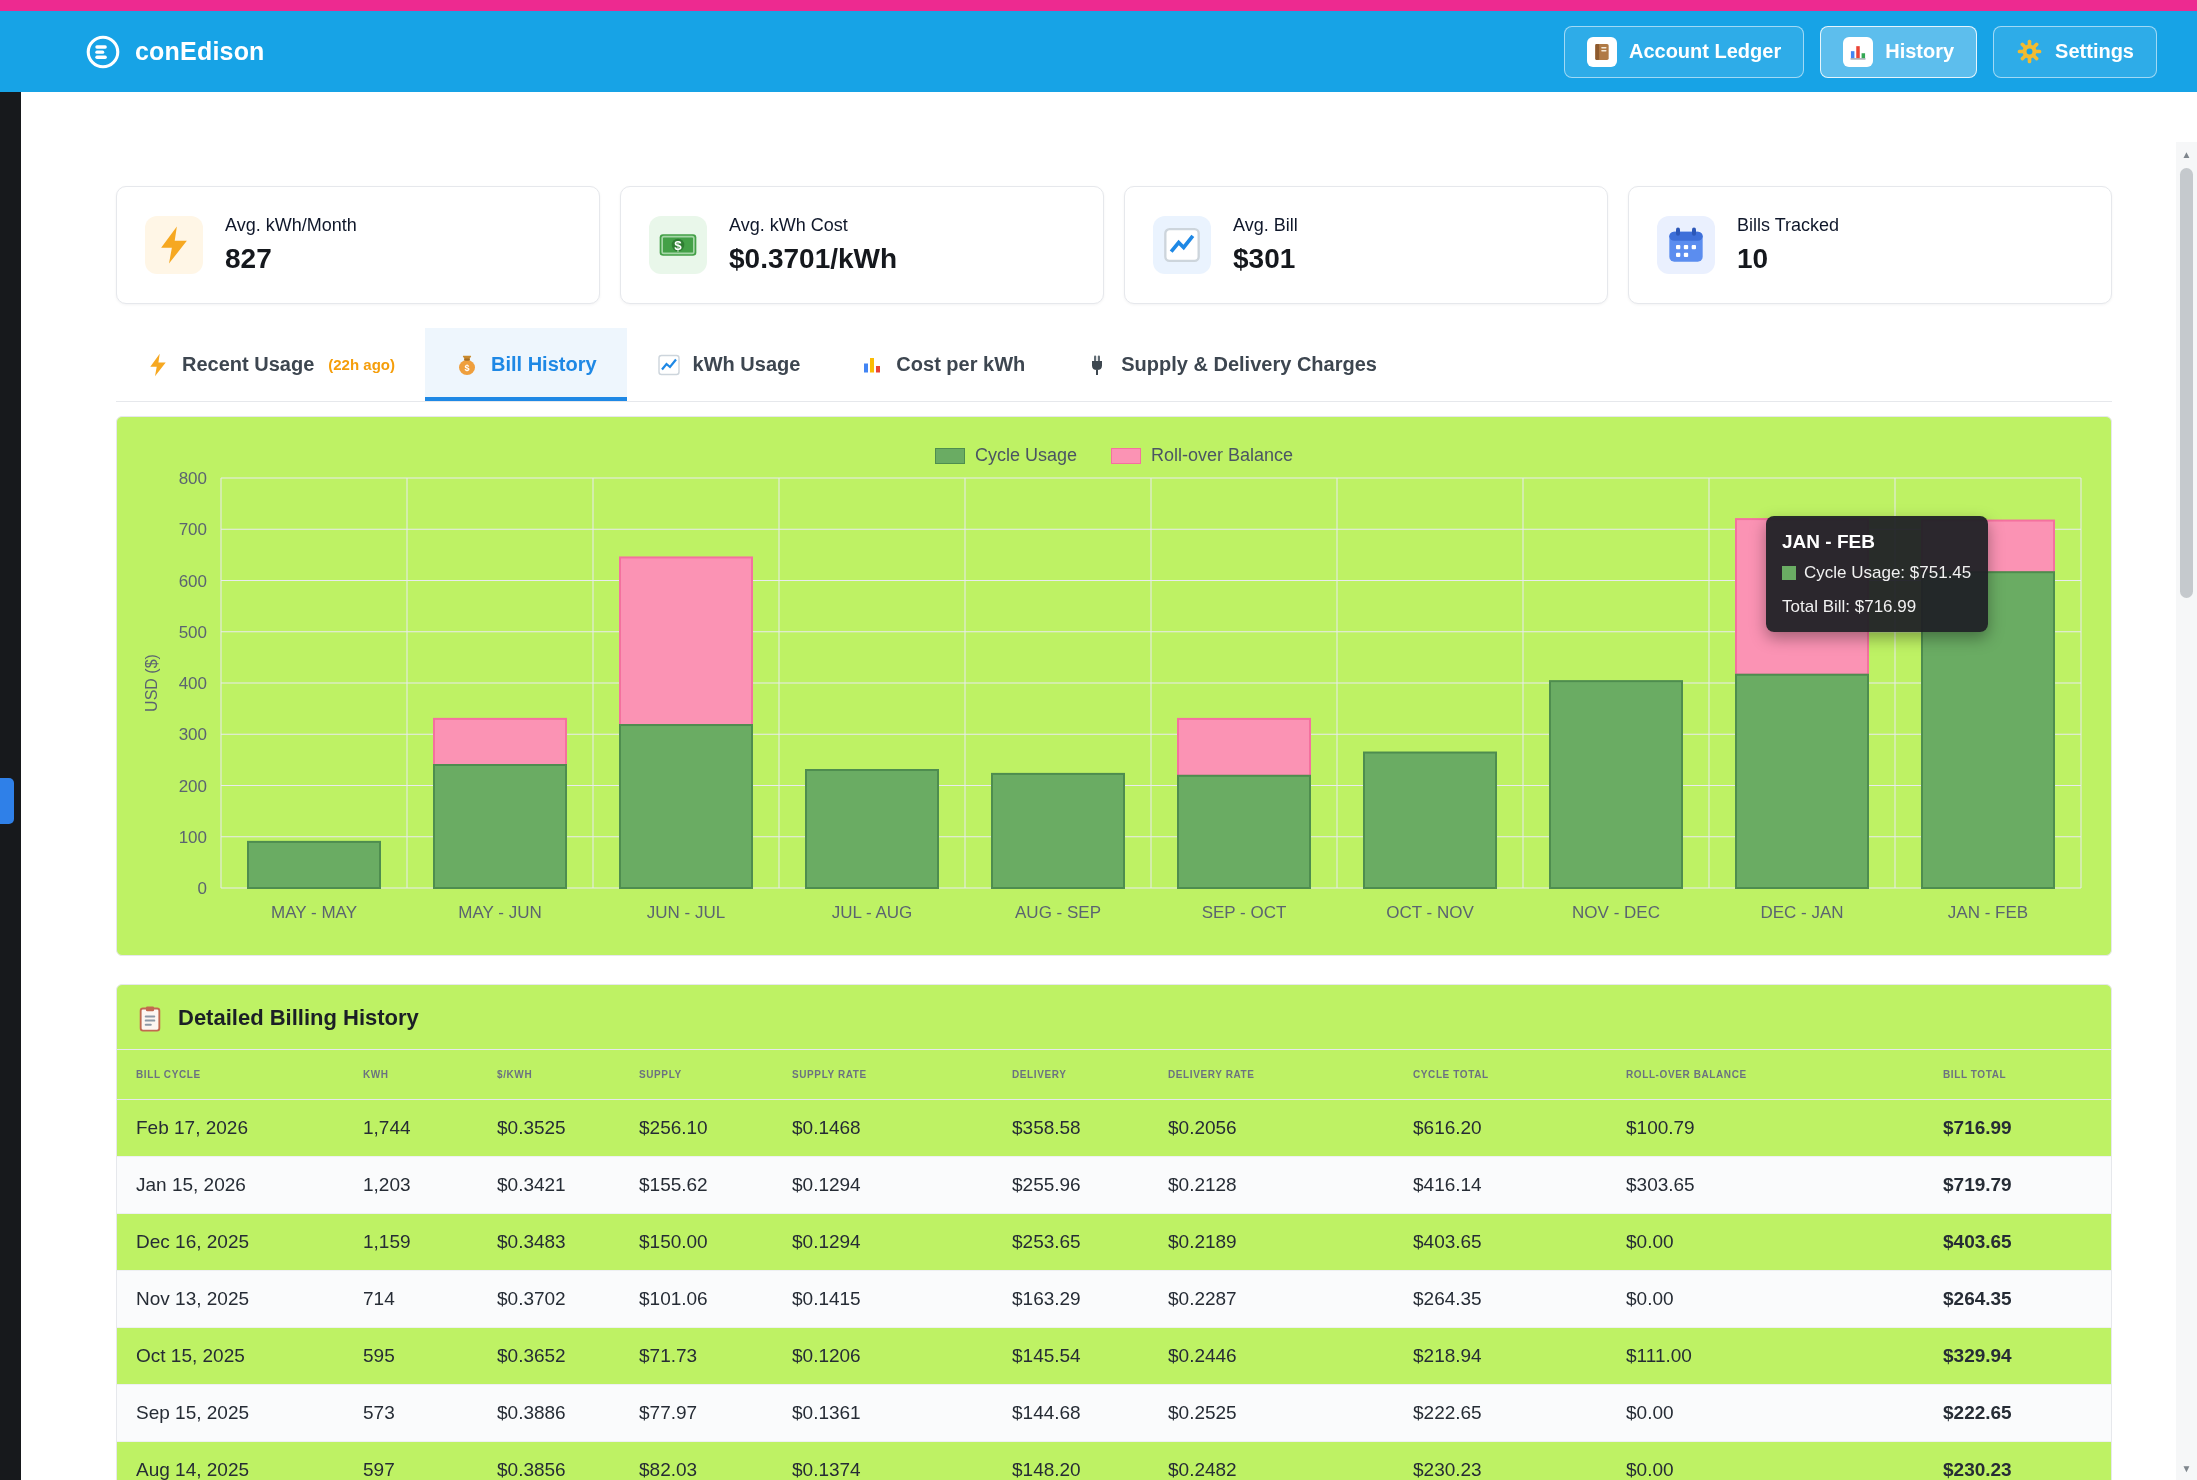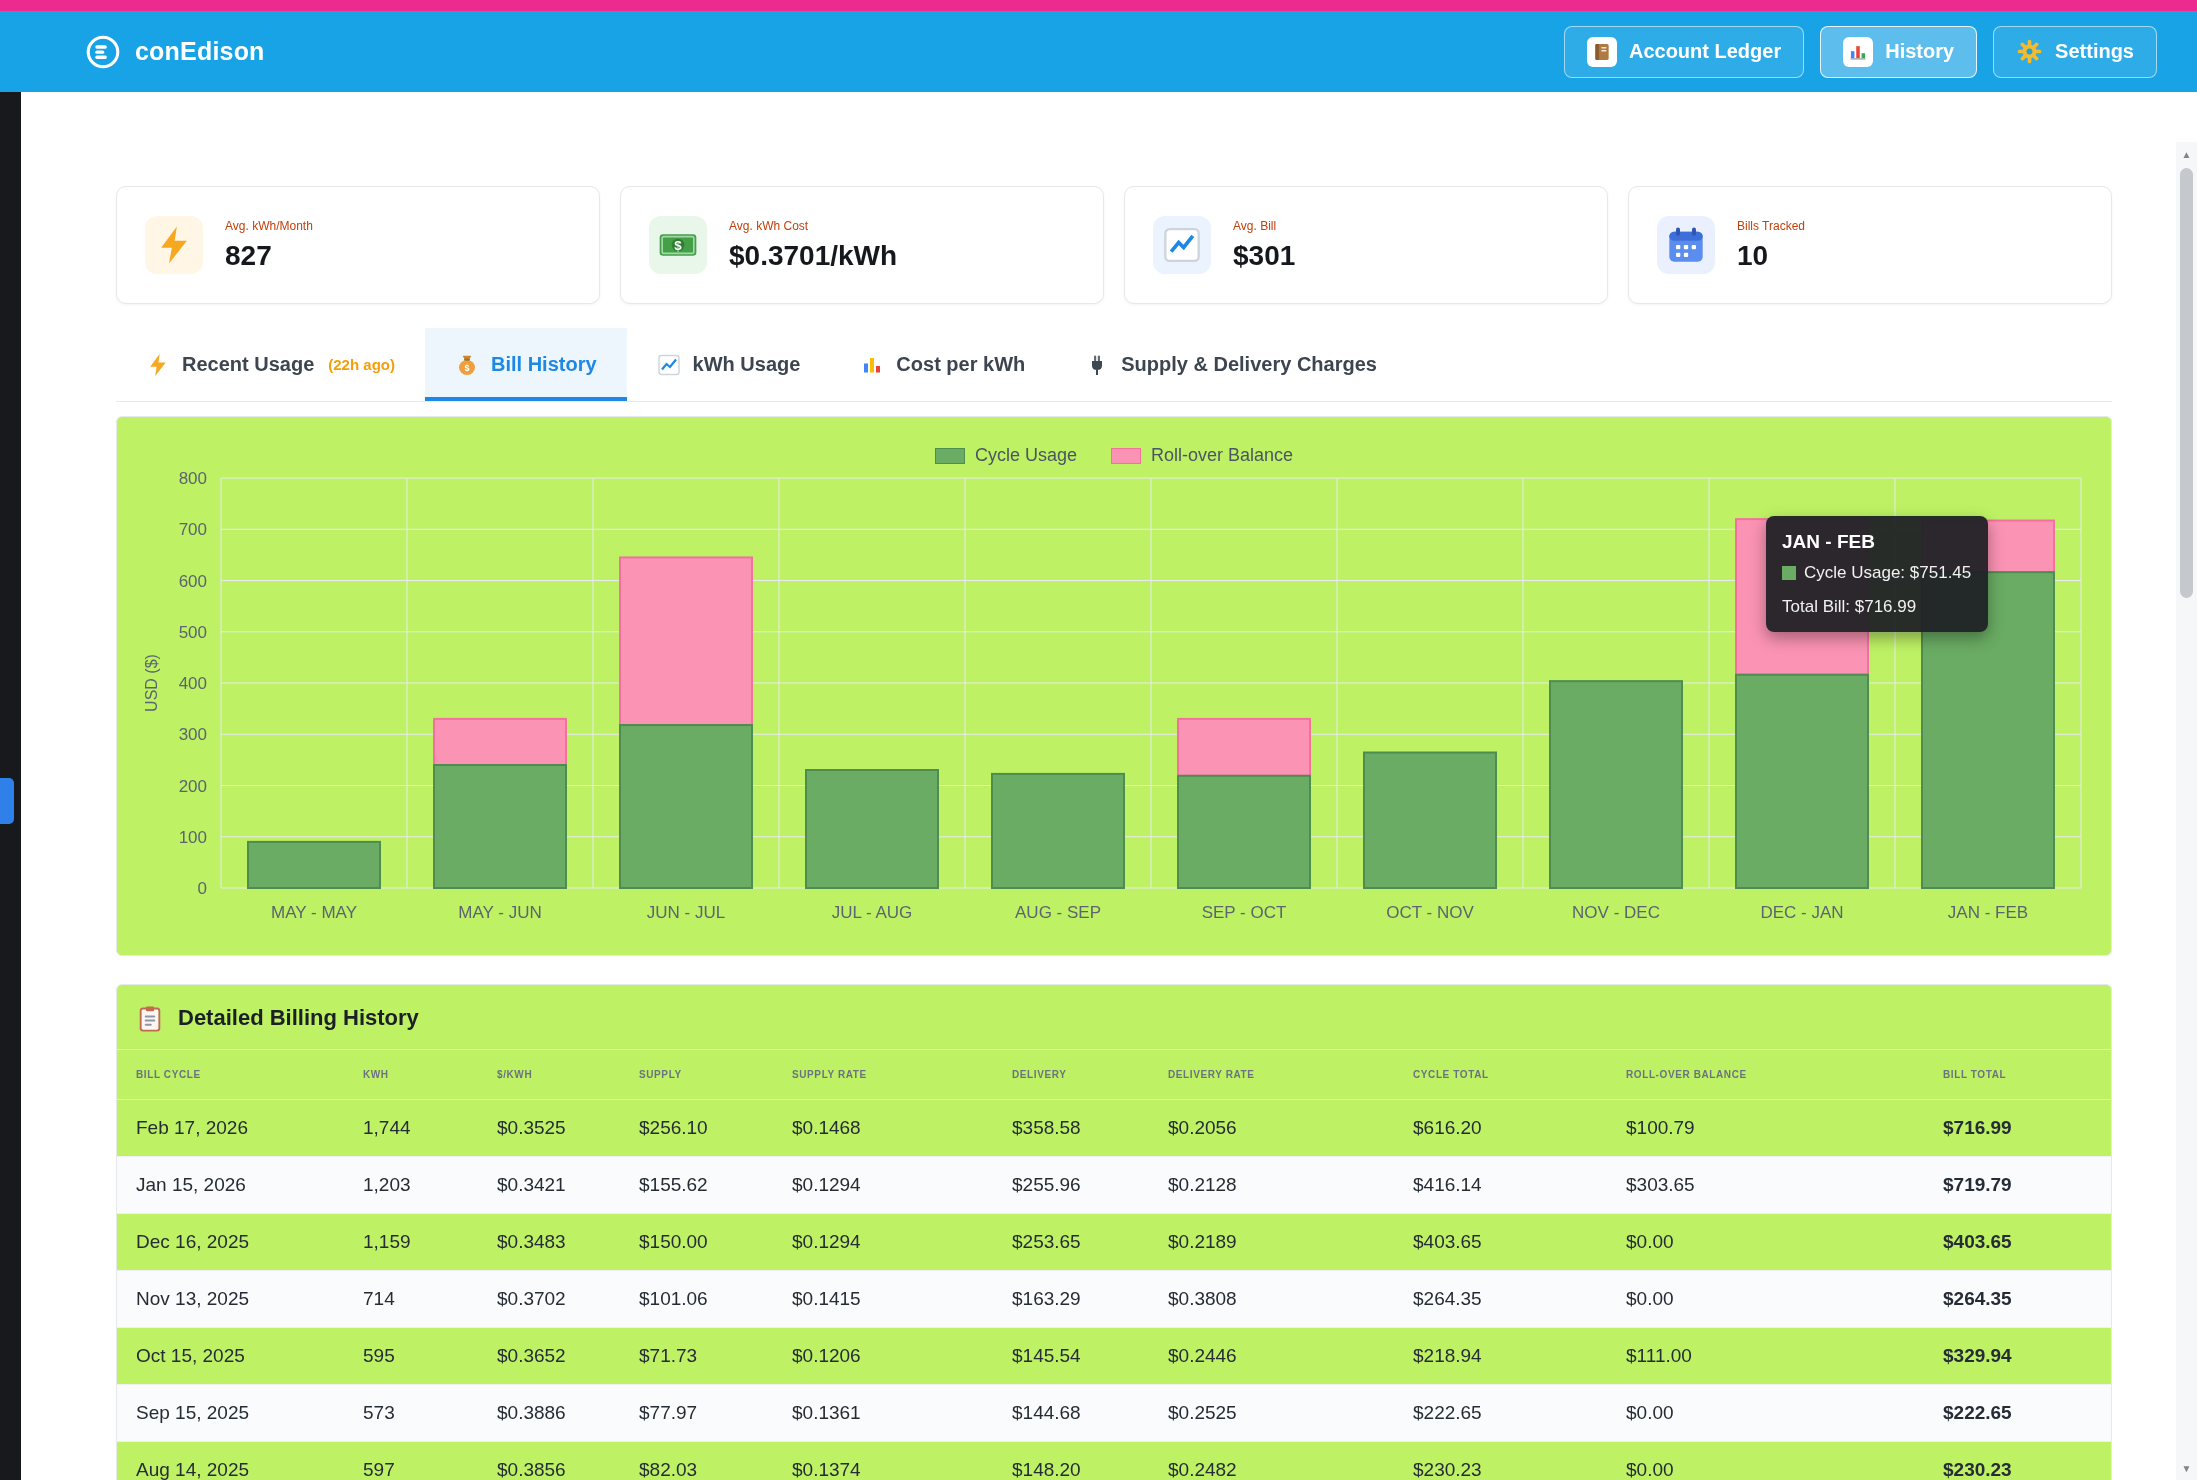--- a/index.html
+++ b/index.html
@@ -21,21 +21,21 @@
 
   .left-strip{position:absolute;left:0;top:92px;bottom:0;width:21px;background:#17191c;z-index:6}
   .left-notch{position:absolute;left:0;top:686px;width:14px;height:46px;background:#2f80e8;border-radius:0 5px 5px 0;cursor:pointer}
 
   .content{position:absolute;left:21px;top:92px;width:2155px;bottom:0;background:#fff}
 
   .stats{display:flex;gap:20px;margin:94px 64px 0 95px}
   .stat-card{flex:1;height:118px;border:1px solid #e6e8ec;border-radius:10px;background:#fff;box-shadow:0 1px 3px rgba(16,24,40,.05);display:flex;align-items:center;gap:22px;padding:0 28px}
   .stat-ico{width:58px;height:58px;border-radius:12px;display:flex;align-items:center;justify-content:center;flex:0 0 auto}
   .stat-ico svg{width:40px;height:40px;display:block}
-  .stat-label{font-size:12px;color:#c2410c;margin-bottom:7px}
+  .stat-label{font-size:18px;color:#0f172a;margin-bottom:7px}
   .stat-value{font-size:28px;font-weight:bold;color:#15181d}
 
   .tabs{display:flex;margin:24px 64px 0 95px;height:74px;border-bottom:1px solid #e6e8ec}
   .tab{display:flex;align-items:center;gap:12px;padding:0 30px;font-size:20px;font-weight:600;color:#3d4650;cursor:pointer;white-space:nowrap}
   .tab-ico svg{width:24px;height:24px;display:block}
   .tab.active{color:#1e88e5;background:#eef6fd;box-shadow:inset 0 -4px 0 #1e88e5}
   .tab-badge{font-size:15px;color:#f59e0b;font-weight:700;margin-left:2px}
 
   .panel{margin:14px 64px 6px 95px;border:1px solid #e6e8ec;border-radius:6px;background:#bef264;position:relative}
   .chart-panel{height:540px}
@@ -402,21 +402,21 @@
               <td>$0.00</td>
               <td>$403.65</td>
             </tr>
             <tr>
               <td>Nov 13, 2025</td>
               <td>714</td>
               <td>$0.3702</td>
               <td>$101.06</td>
               <td>$0.1415</td>
               <td>$163.29</td>
-              <td>$0.3808</td>
+              <td>$0.2287</td>
               <td>$264.35</td>
               <td>$0.00</td>
               <td>$264.35</td>
             </tr>
             <tr>
               <td>Oct 15, 2025</td>
               <td>595</td>
               <td>$0.3652</td>
               <td>$71.73</td>
               <td>$0.1206</td>

